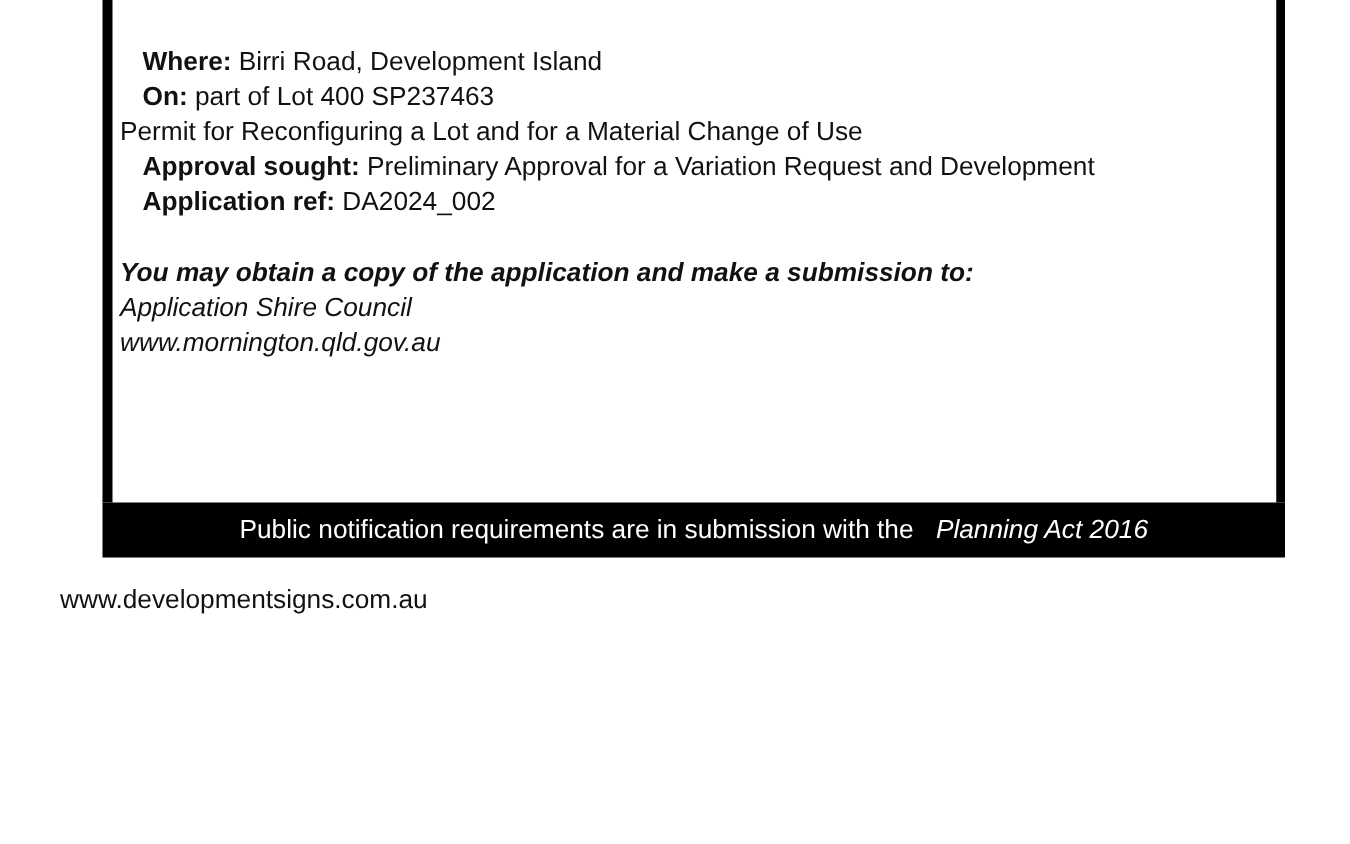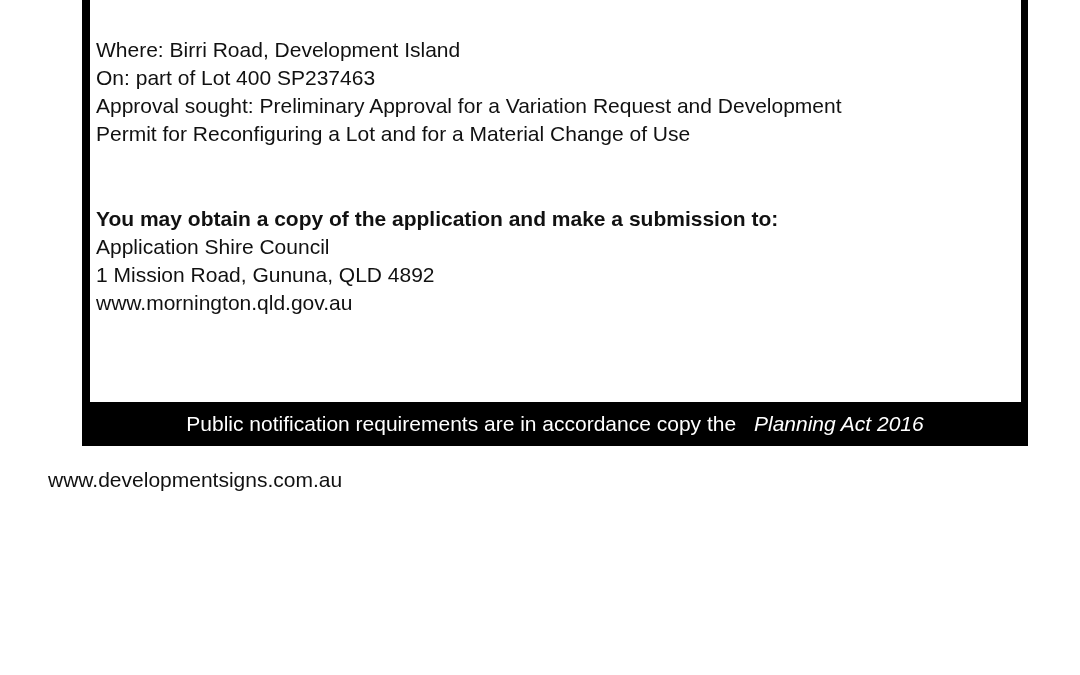--- a/index.html
+++ b/index.html
@@ -28,28 +28,29 @@
     }
     .details {
       position: absolute;
       left: 96px;
       top: 36px;
       width: 920px;
       font-size: 21px;
       line-height: 28px;
     }
     .row { white-space: nowrap; }
-    .label { font-weight: normal; }
+    .label { font-weight: bold; margin-left: 18px; }
     .contact {
       position: absolute;
       left: 96px;
       top: 205px;
       width: 920px;
       font-size: 21px;
       line-height: 28px;
+      font-style: italic;
     }
     .contact .heading { font-weight: bold; }
     .footer-bar {
       position: absolute;
       left: 82px;
       top: 402px;
       width: 946px;
       height: 44px;
       background: #000;
       color: #fff;
@@ -78,33 +79,36 @@
 <div class="details">
   <div class="row">
     <span class="label">Where:</span>
     <span>Birri Road, Development Island</span>
   </div>
   <div class="row">
     <span class="label">On:</span>
     <span>part of Lot 400 SP237463</span>
   </div>
   <div class="row">
+    <span>Permit for Reconfiguring a Lot and for a Material Change of Use</span>
+  </div>
+  <div class="row">
     <span class="label">Approval sought:</span>
     <span>Preliminary Approval for a Variation Request and Development</span>
   </div>
   <div class="row">
-    <span>Permit for Reconfiguring a Lot and for a Material Change of Use</span>
+    <span class="label">Application ref:</span>
+    <span>DA2024_002</span>
   </div>
 </div>
 
 <div class="contact">
   <div class="row heading">You may obtain a copy of the application and make a submission to:</div>
   <div class="row">Application Shire Council</div>
-  <div class="row">1 Mission Road, Gununa, QLD 4892</div>
   <div class="row">www.mornington.qld.gov.au</div>
 </div>
 
 <div class="footer-bar">
-  <span>Public notification requirements are in accordance copy the</span>
+  <span>Public notification requirements are in submission with the</span>
   <span class="act">Planning Act 2016</span>
 </div>
 
 <div class="source-url">www.developmentsigns.com.au</div>
 
 </body></html>

